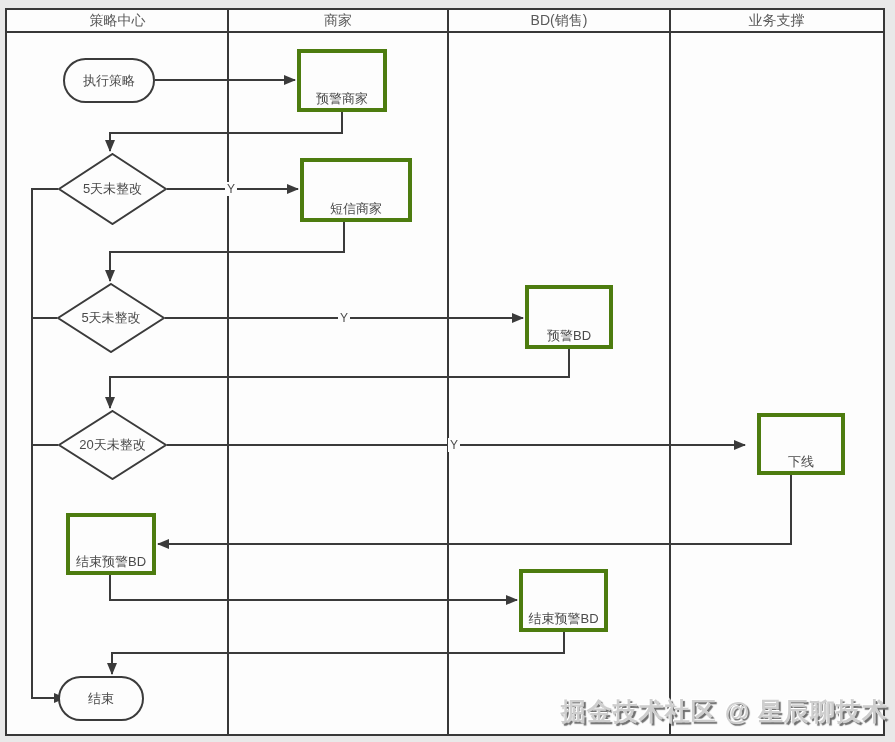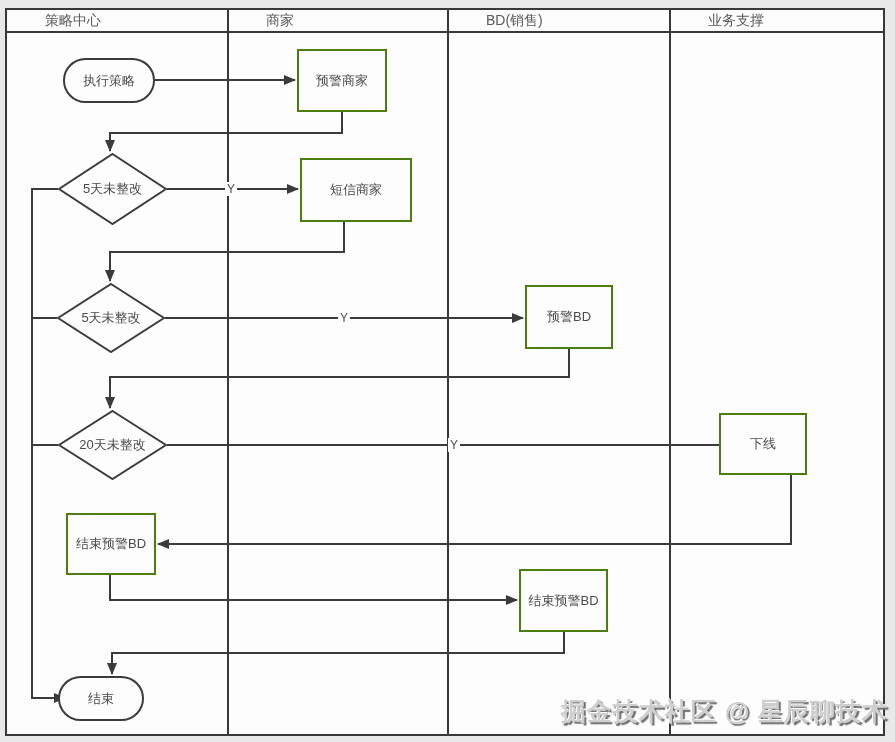--- a/index.html
+++ b/index.html
@@ -22,24 +22,23 @@
   .header-row {
     position: absolute;
     left: 0; top: 0; right: 0;
     height: 21px;
     border-bottom: 2px solid #383838;
   }
   .lane-label {
     position: absolute;
     top: 0; height: 21px;
     line-height: 21px;
-    text-align: left;
+    text-align: center;
     font-size: 14px;
     color: #595959;
-    margin-left: 38px;
   }
   .vline {
     position: absolute;
     top: 0; bottom: 0;
     width: 2px;
     background: #383838;
   }
   .flow-svg {
     position: absolute;
     left: 0; top: 0;
@@ -52,21 +51,22 @@
     display: flex;
     align-items: center;
     justify-content: center;
     font-size: 13px;
     color: #4a4a4a;
     text-align: center;
     z-index: 2;
   }
   .node-box {
     background: #fdfdfd;
-    border: 2px solid #4d7c0f;
+    border: 4px solid #4d7c0f;
+    align-items: flex-end;
   }
   .node-stadium {
     background: #fdfdfd;
     border: 2px solid #3b3b3b;
     border-radius: 23px;
   }
   .node-diamond { background: transparent; }
   .node-diamond svg {
     position: absolute;
     left: 0; top: 0;
@@ -170,21 +170,21 @@
     <span>预警BD</span>
   </div>
 
   <div class="node node-diamond" style="left:58px; top:410px; width:109px; height:70px;">
     <svg viewBox="0 0 109 70">
       <polygon points="54.5,1 108,35 54.5,69 1,35" fill="#fdfdfd" stroke="#3b3b3b" stroke-width="2"></polygon>
     </svg>
     <span class="diamond-label">20天未整改</span>
   </div>
 
-  <div class="node node-box" style="left:719px; top:413px; width:88px; height:62px;">
+  <div class="node node-box" style="left:757px; top:413px; width:88px; height:62px;">
     <span>下线</span>
   </div>
 
   <div class="node node-box" style="left:66px; top:513px; width:90px; height:62px;">
     <span>结束预警BD</span>
   </div>
 
   <div class="node node-box" style="left:519px; top:569px; width:89px; height:63px;">
     <span>结束预警BD</span>
   </div>

